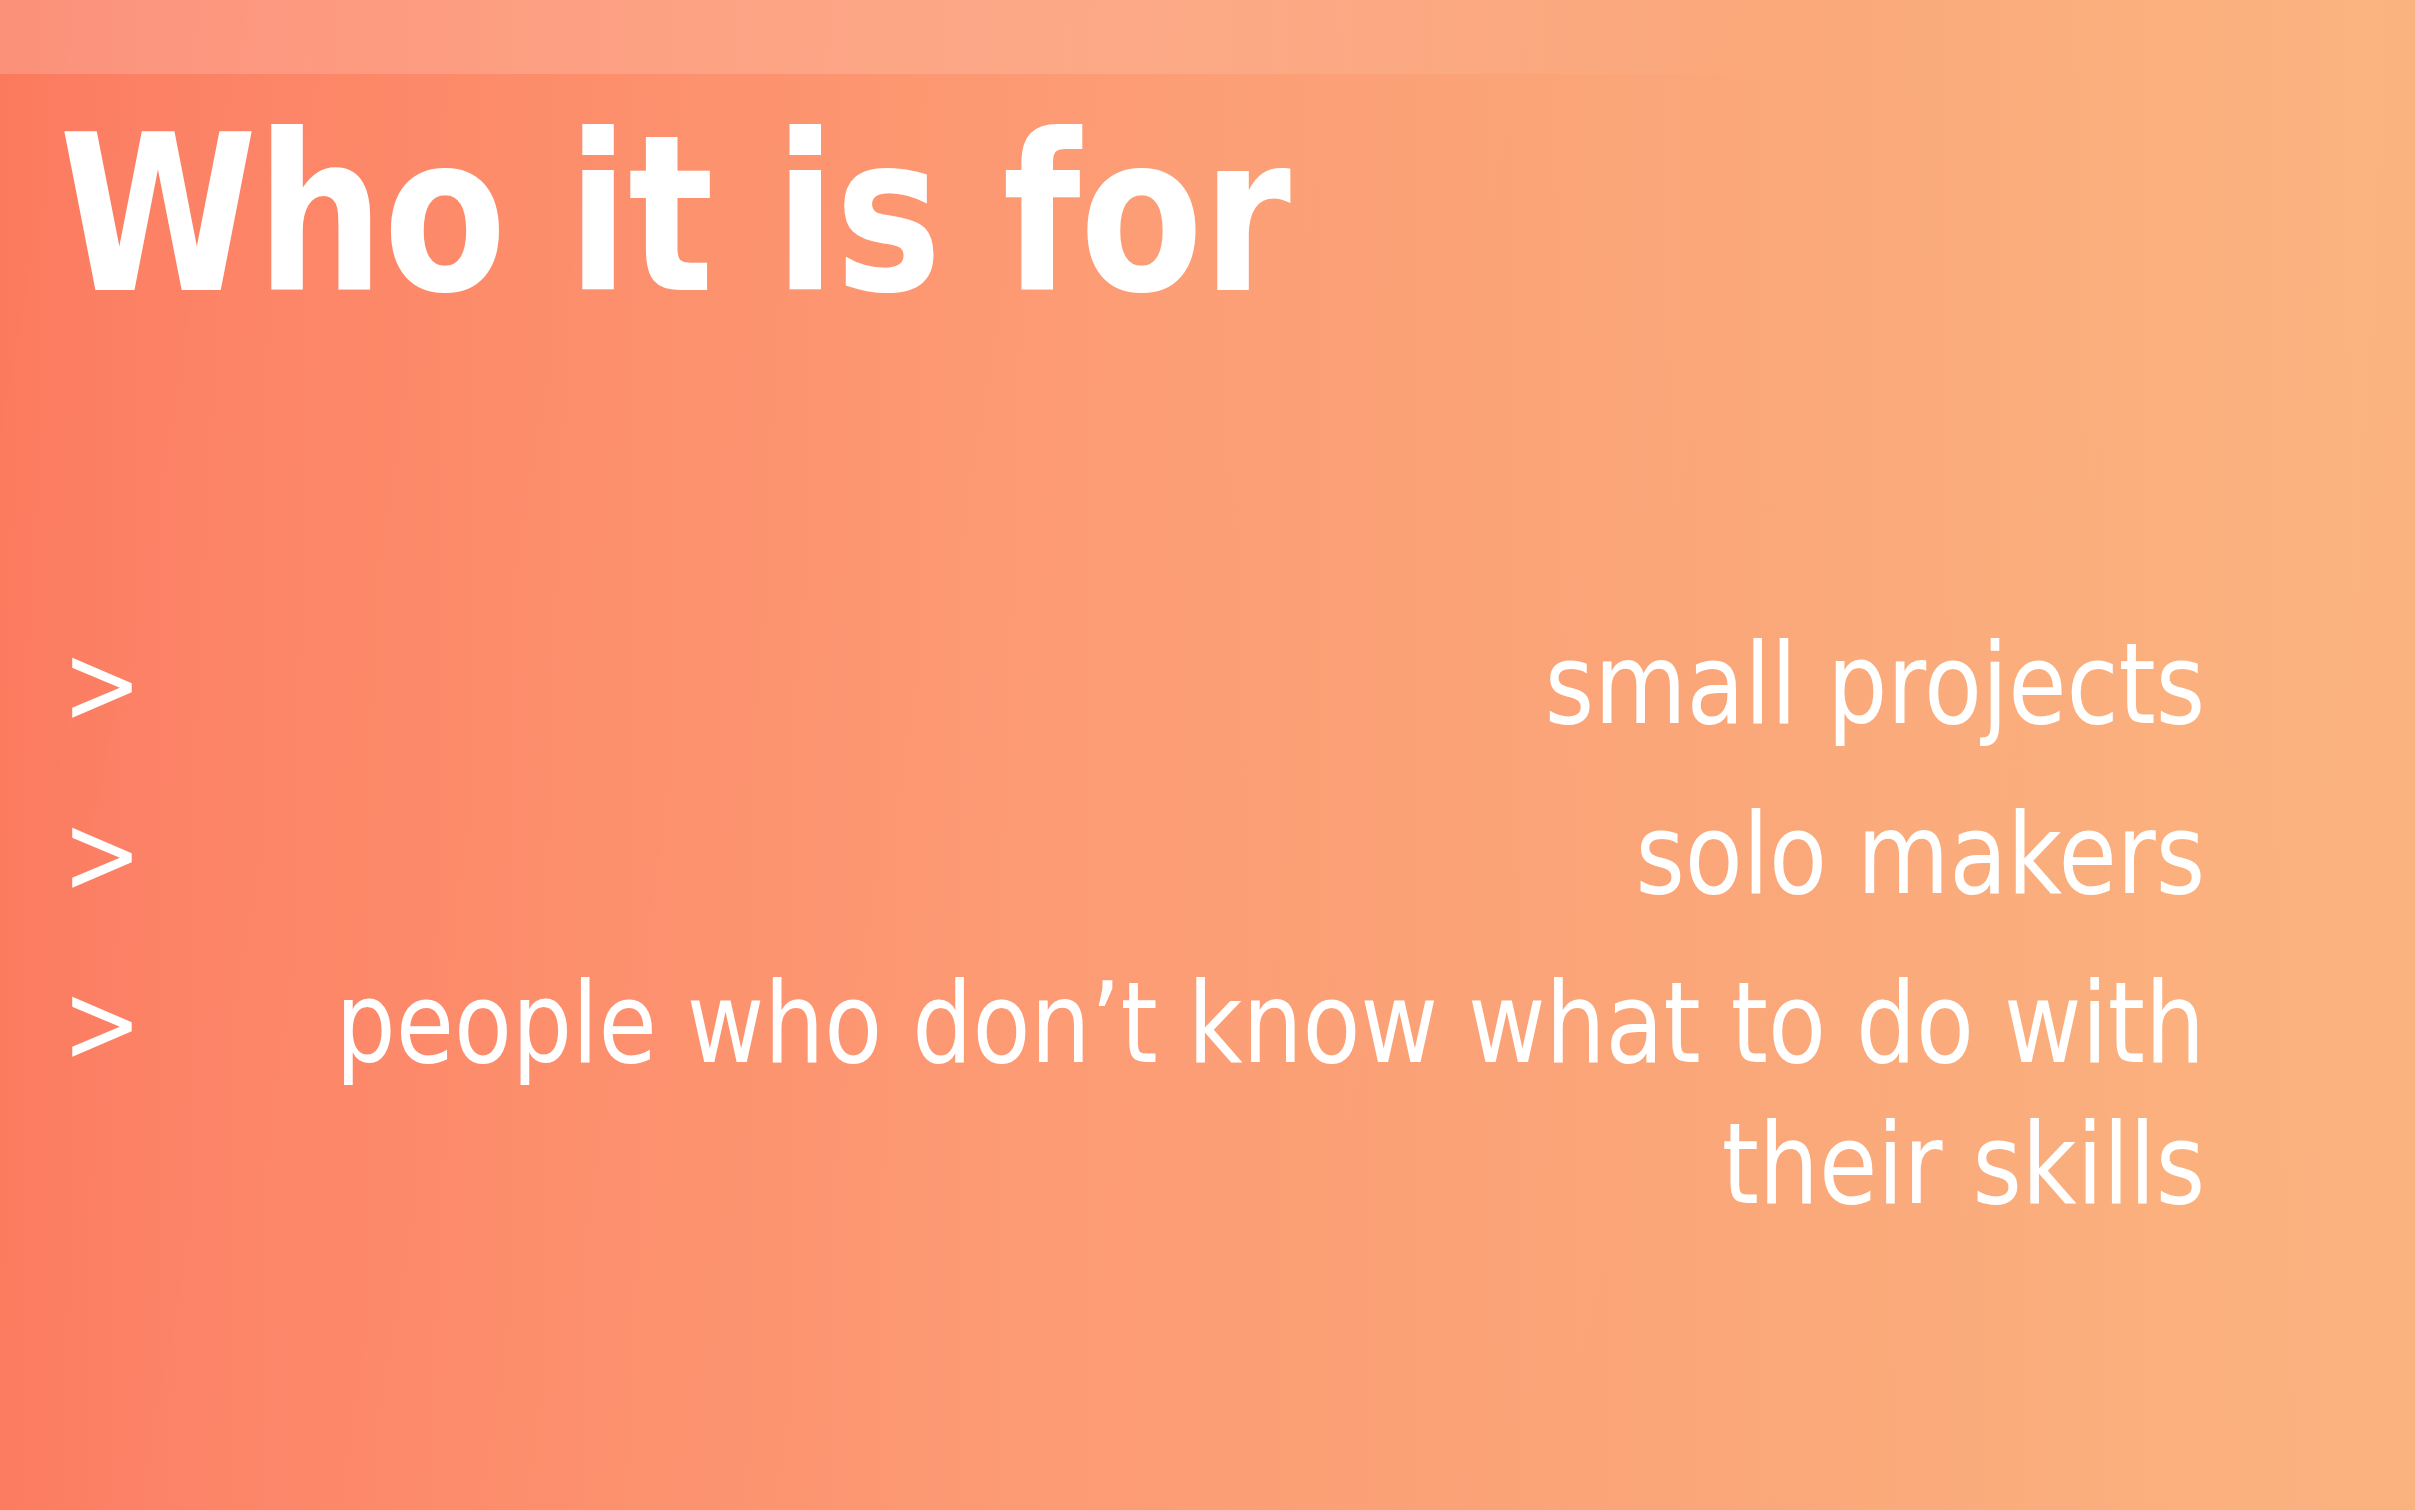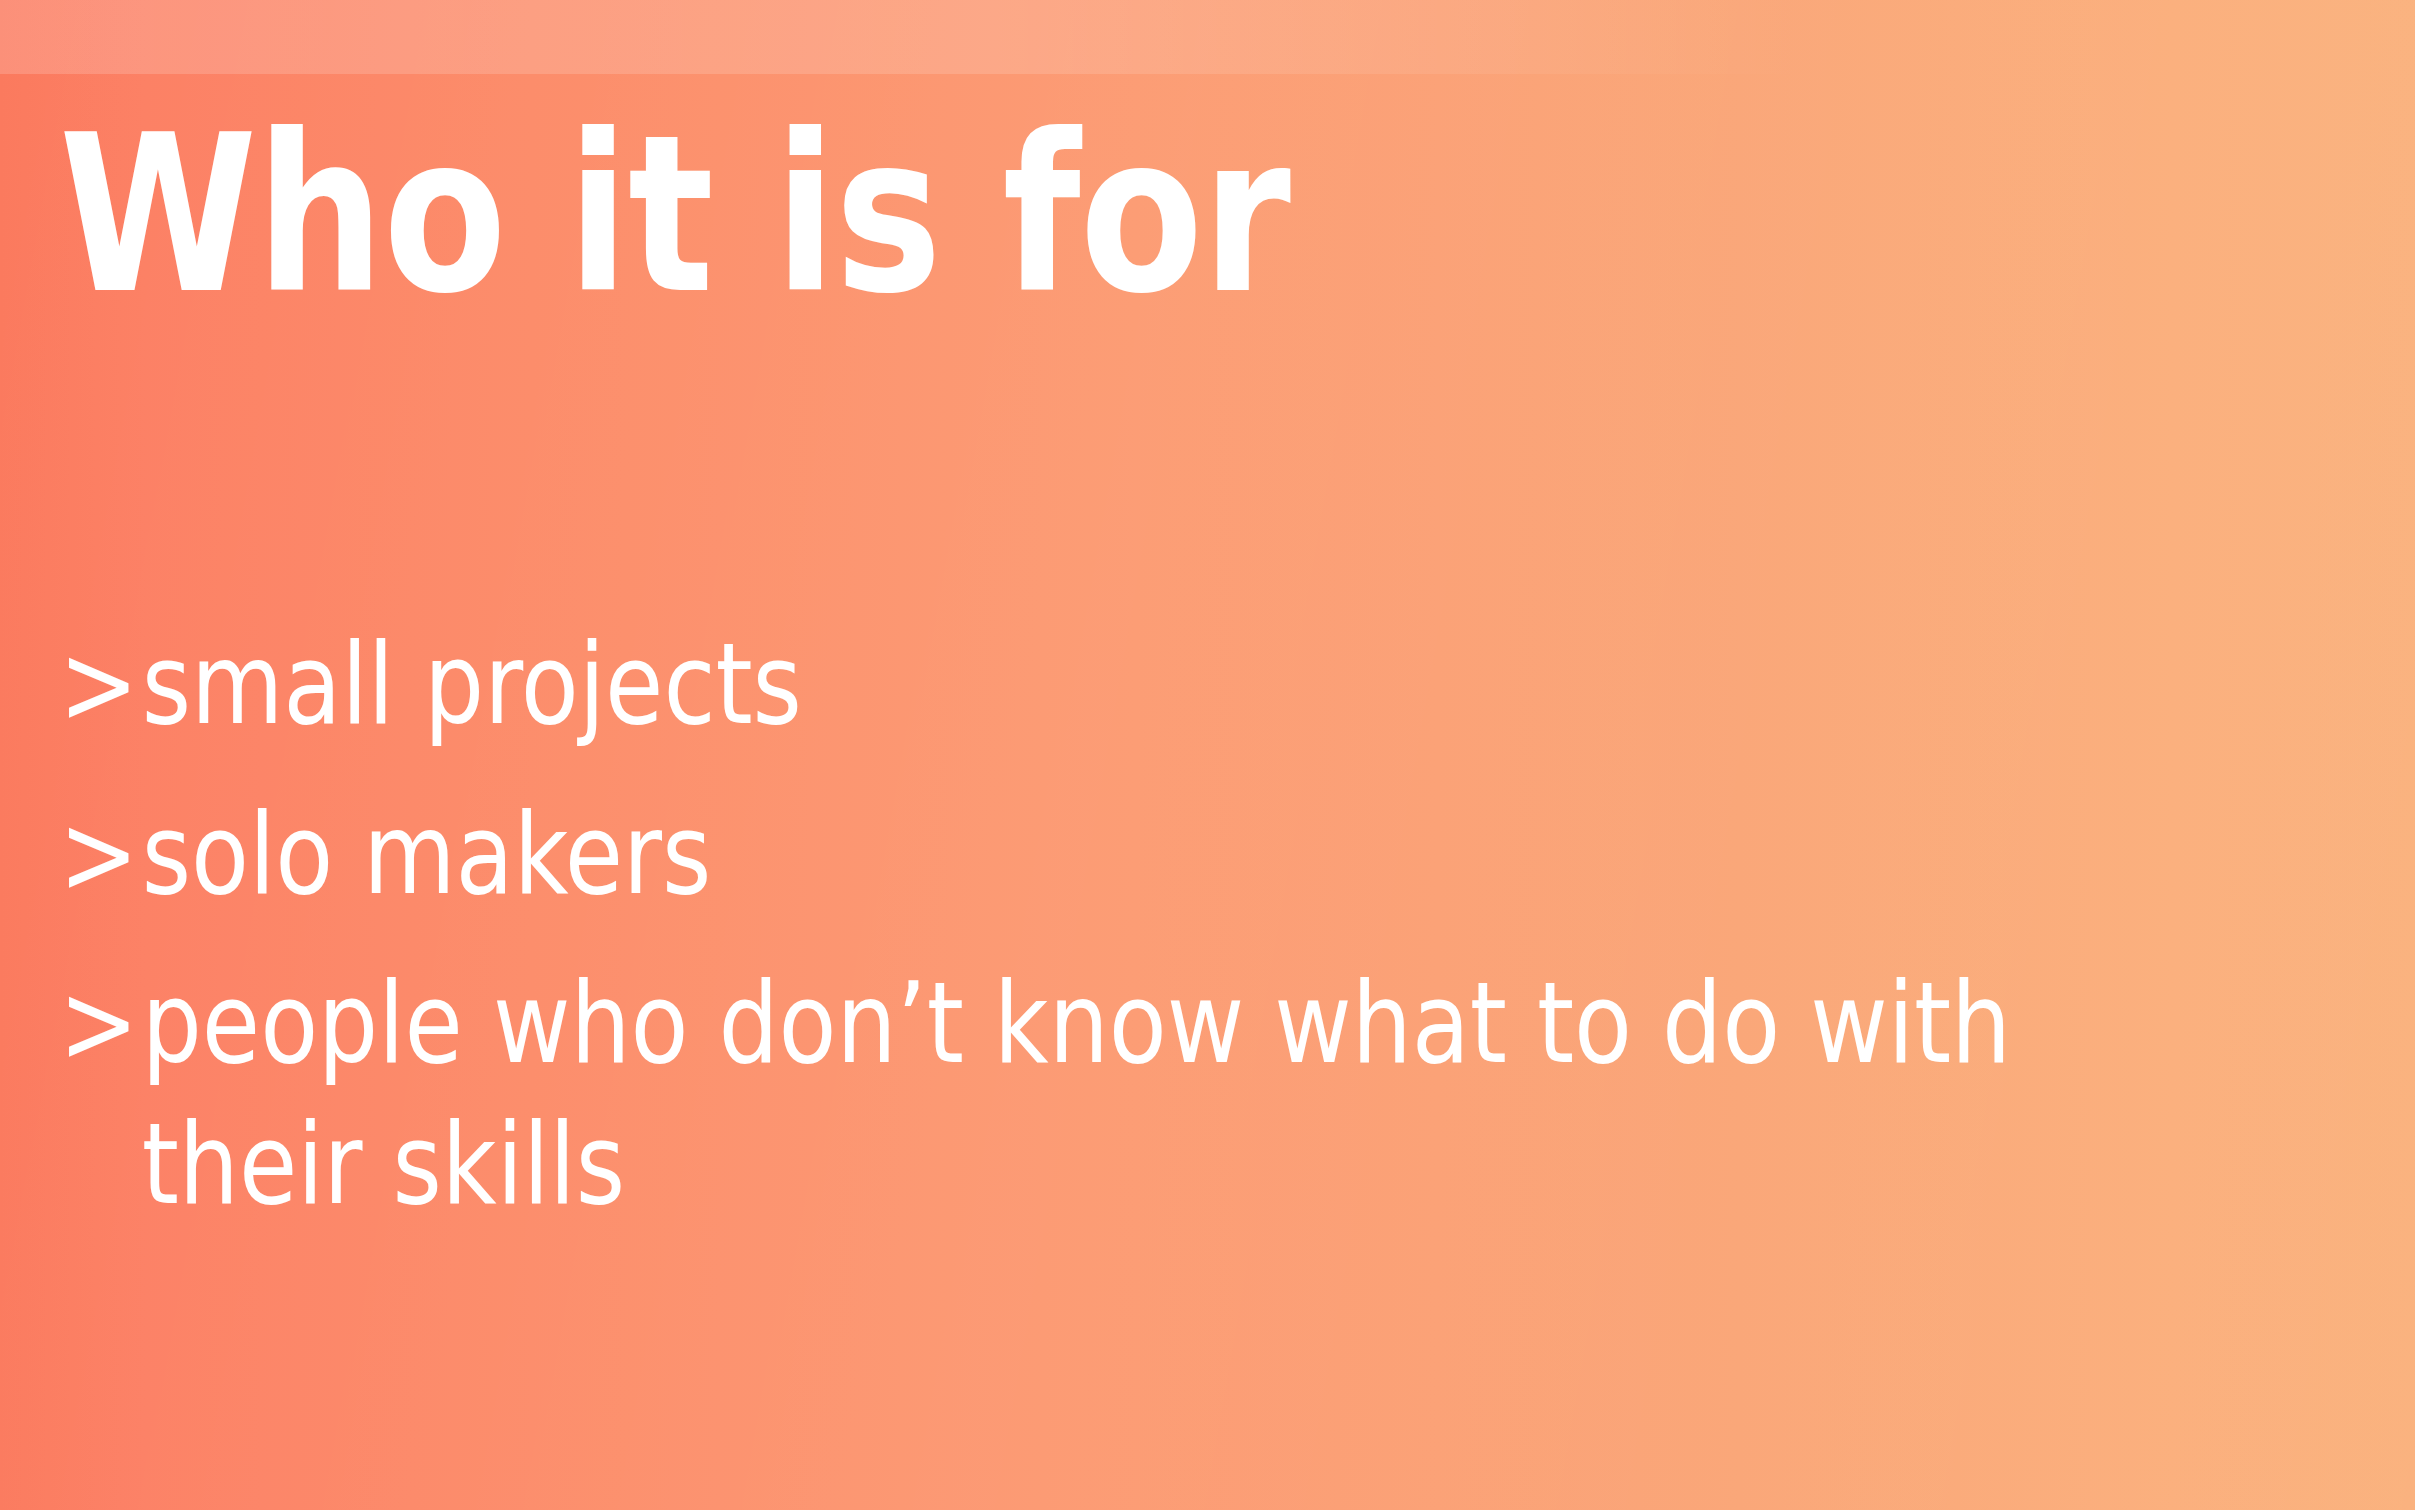--- a/index.html
+++ b/index.html
@@ -47,20 +47,21 @@
         rgba(255,255,255,0.00) 100%);
     pointer-events: none;
   }
 
   #content {
     position: absolute;
     left: 0;
     top: 0;
     width: 2416px;
     height: 1262px;
+    text-align: right;
   }
 
   #slide-title {
     position: absolute;
     left: 59px;
     top: 107px;
     margin: 0;
     padding: 0;
     color: #FFFFFF;
     font-size: 217px;

